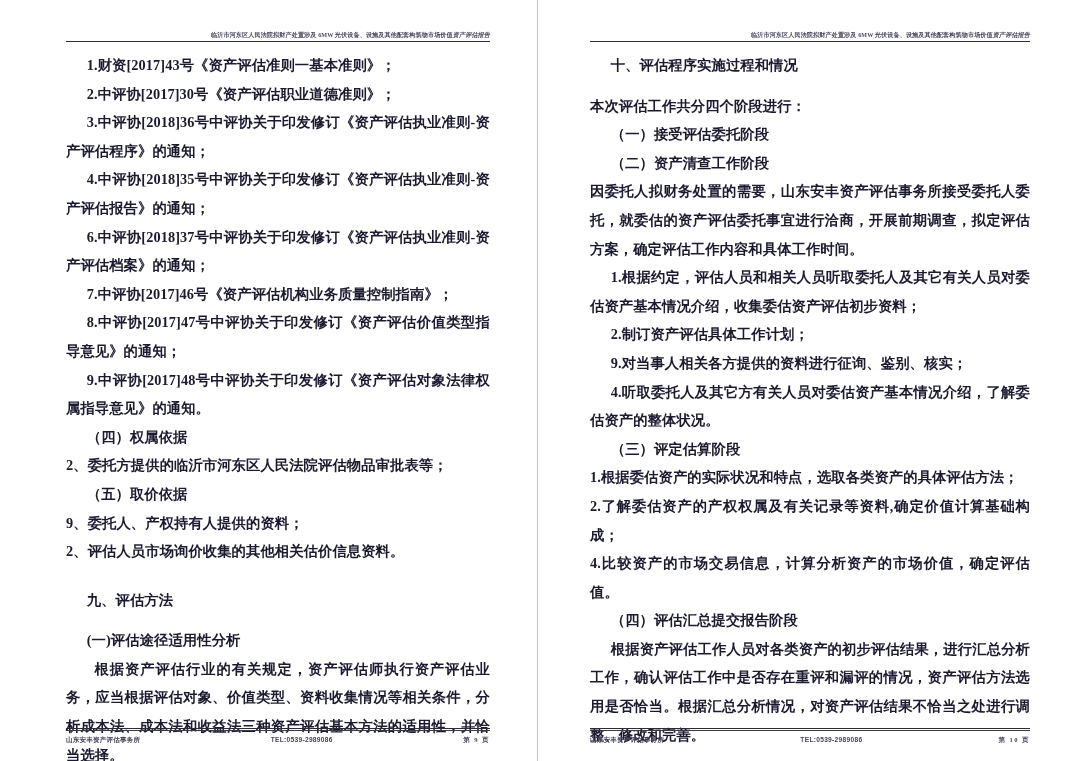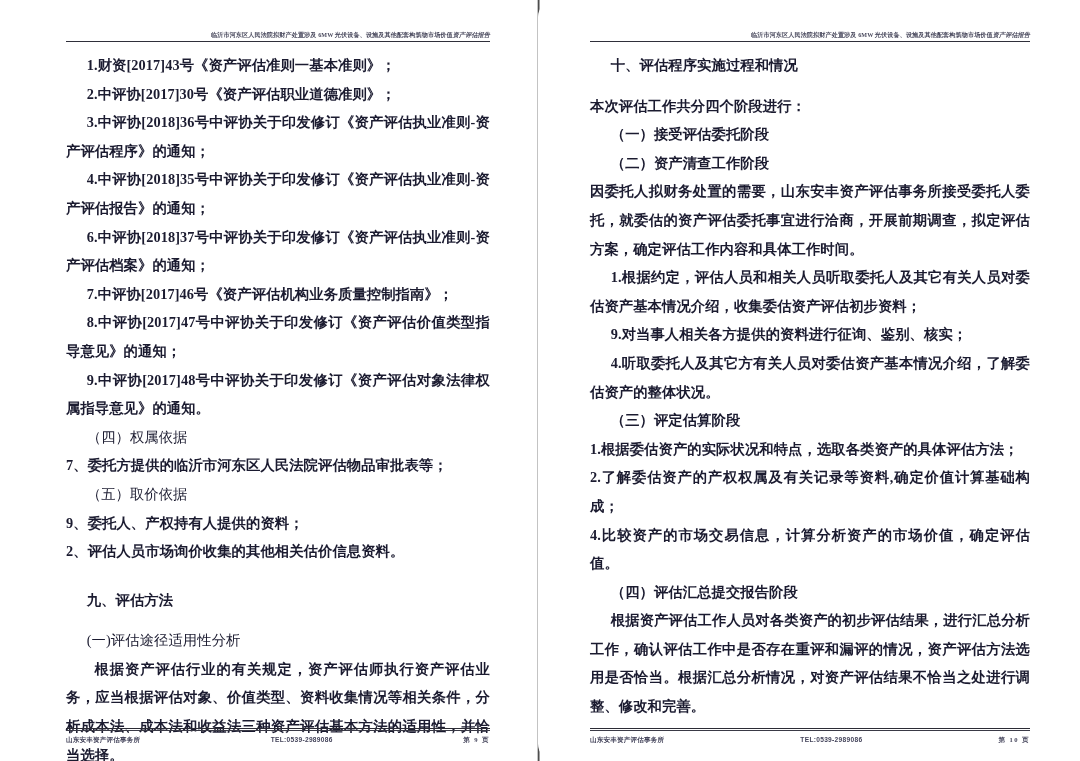--- a/index.html
+++ b/index.html
@@ -21,21 +21,20 @@
     height: 761px;
     display: flex;
     background: #ffffff;
   }
   .page {
     position: relative;
     box-sizing: border-box;
     height: 761px;
     background: #ffffff;
     overflow: hidden;
-    border-radius: 17px;
   }
   .page-left {
     width: 538px;
     padding: 0 48px 0 66px;
   }
   .page-right {
     width: 542px;
     padding: 0 50px 8px 52px;
   }
   .gutter {
@@ -88,21 +87,21 @@
   }
   p.ind1 { text-indent: 1.45em; }
   p.ind2 { text-indent: 2em; }
   p.ind0 { text-indent: 0; }
   p.heading {
     text-indent: 1.45em;
     font-weight: 700;
   }
   p.subheading {
     text-indent: 1.45em;
-    font-weight: 400;
+    font-weight: 700;
   }
   .gap-sm { height: 12px; }
   .gap-md { height: 20px; }
 
   
   .footer {
     position: absolute;
     left: 0;
     right: 0;
     bottom: 16px;
@@ -157,21 +156,21 @@
     <div class="body-col">
       <p class="para ind1">1.财资[2017]43号《资产评估准则一基本准则》；</p>
       <p class="para ind1">2.中评协[2017]30号《资产评估职业道德准则》；</p>
       <p class="para ind1">3.中评协[2018]36号中评协关于印发修订《资产评估执业准则-资产评估程序》的通知；</p>
       <p class="para ind1">4.中评协[2018]35号中评协关于印发修订《资产评估执业准则-资产评估报告》的通知；</p>
       <p class="para ind1">6.中评协[2018]37号中评协关于印发修订《资产评估执业准则-资产评估档案》的通知；</p>
       <p class="para ind1">7.中评协[2017]46号《资产评估机构业务质量控制指南》；</p>
       <p class="para ind1">8.中评协[2017]47号中评协关于印发修订《资产评估价值类型指导意见》的通知；</p>
       <p class="para ind1">9.中评协[2017]48号中评协关于印发修订《资产评估对象法律权属指导意见》的通知。</p>
       <p class="para subheading">（四）权属依据</p>
-      <p class="para ind0">7、委托方提供的临沂市河东区人民法院评估物品审批表等；</p>
+      <p class="para ind0">2、委托方提供的临沂市河东区人民法院评估物品审批表等；</p>
       <p class="para subheading">（五）取价依据</p>
       <p class="para ind0">9、委托人、产权持有人提供的资料；</p>
       <p class="para ind0">2、评估人员市场询价收集的其他相关估价信息资料。</p>
       <div class="gap-md"></div>
       <p class="para heading">九、评估方法</p>
       <div class="gap-sm"></div>
       <p class="para subheading">(一)评估途径适用性分析</p>
       <p class="para ind2">根据资产评估行业的有关规定，资产评估师执行资产评估业务，应当根据评估对象、价值类型、资料收集情况等相关条件，分析成本法、成本法和收益法三种资产评估基本方法的适用性，并恰当选择。</p>
 
     </div>
@@ -199,20 +198,21 @@
     </div>
 
     <div class="body-col">
       <p class="para heading">十、评估程序实施过程和情况</p>
       <div class="gap-sm"></div>
       <p class="para ind0">本次评估工作共分四个阶段进行：</p>
       <p class="para ind1">（一）接受评估委托阶段</p>
       <p class="para ind1">（二）资产清查工作阶段</p>
       <p class="para ind0">因委托人拟财务处置的需要，山东安丰资产评估事务所接受委托人委托，就委估的资产评估委托事宜进行洽商，开展前期调查，拟定评估方案，确定评估工作内容和具体工作时间。</p>
       <p class="para ind1">1.根据约定，评估人员和相关人员听取委托人及其它有关人员对委估资产基本情况介绍，收集委估资产评估初步资料；</p>
+      <p class="para ind1">2.制订资产评估具体工作计划；</p>
       <p class="para ind1">9.对当事人相关各方提供的资料进行征询、鉴别、核实；</p>
       <p class="para ind1">4.听取委托人及其它方有关人员对委估资产基本情况介绍，了解委估资产的整体状况。</p>
       <p class="para ind1">（三）评定估算阶段</p>
       <p class="para ind0">1.根据委估资产的实际状况和特点，选取各类资产的具体评估方法；</p>
       <p class="para ind0">2.了解委估资产的产权权属及有关记录等资料,确定价值计算基础构成；</p>
       <p class="para ind0">4.比较资产的市场交易信息，计算分析资产的市场价值，确定评估值。</p>
       <p class="para ind1">（四）评估汇总提交报告阶段</p>
       <p class="para ind1">根据资产评估工作人员对各类资产的初步评估结果，进行汇总分析工作，确认评估工作中是否存在重评和漏评的情况，资产评估方法选用是否恰当。根据汇总分析情况，对资产评估结果不恰当之处进行调整、修改和完善。</p>
 
     </div>

